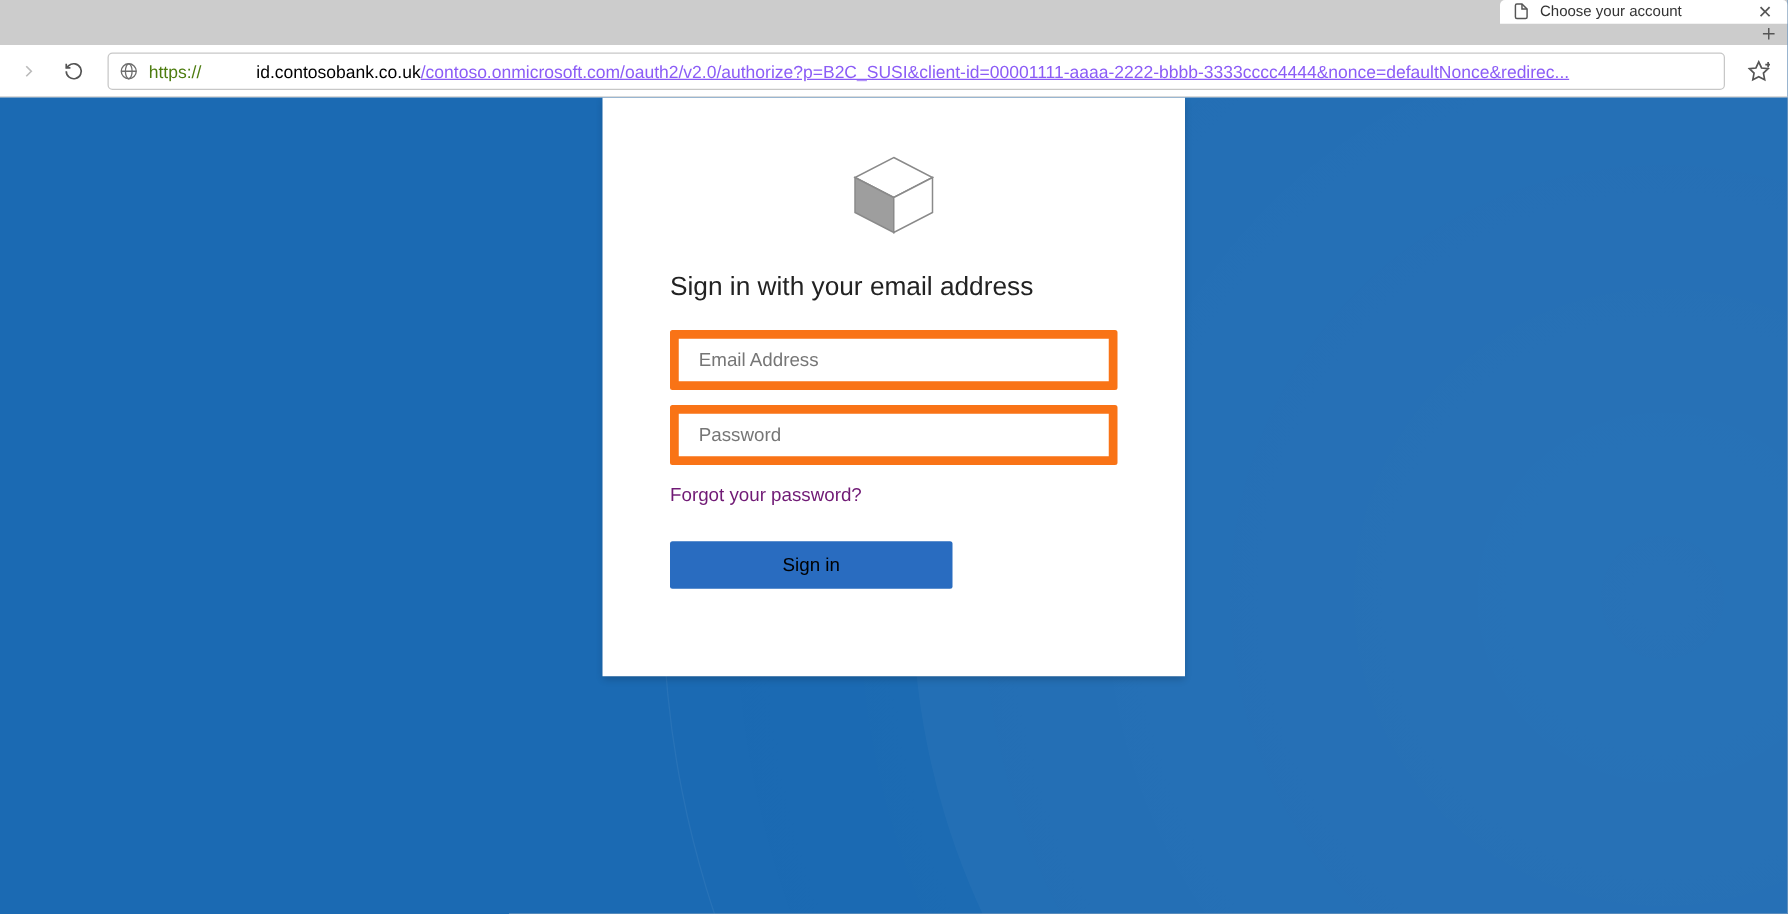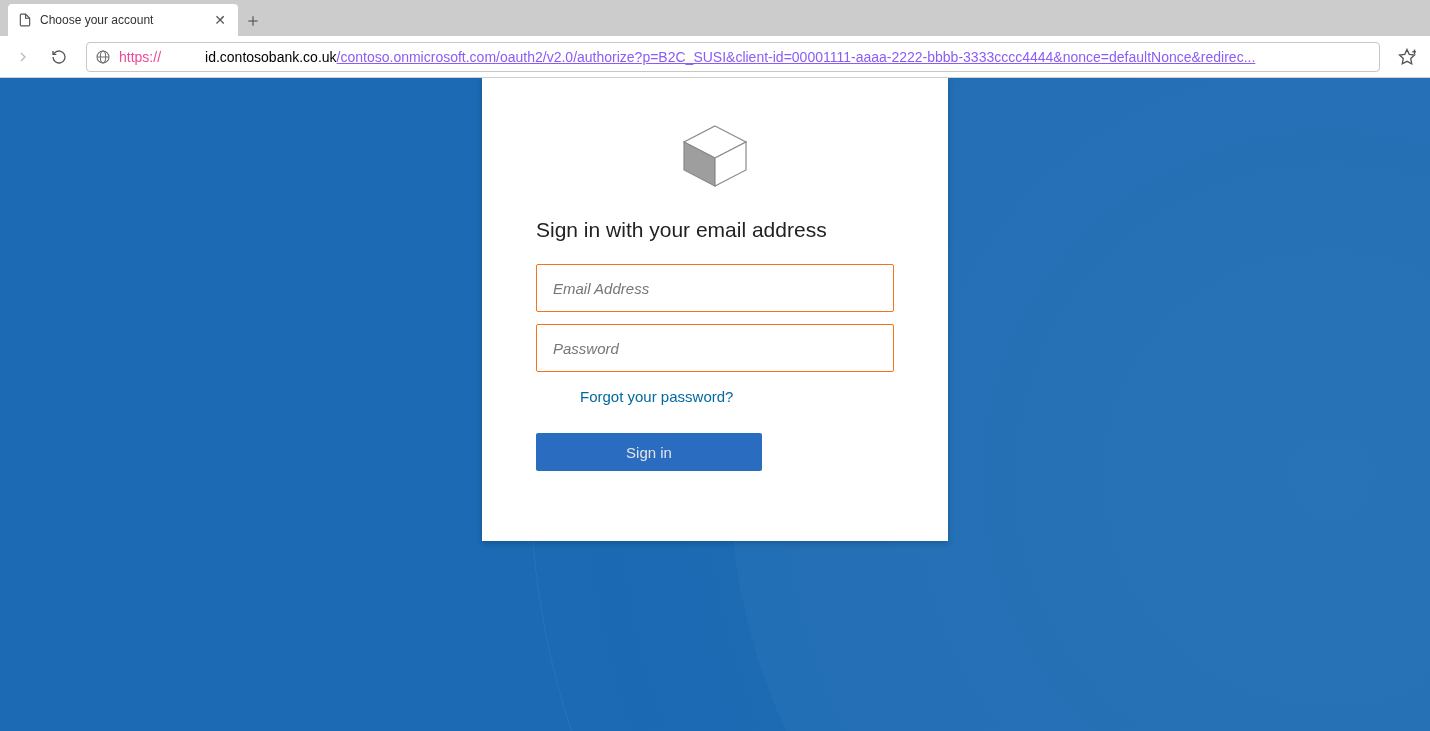--- a/index.html
+++ b/index.html
@@ -13,21 +13,22 @@
       height: 731px;
       overflow: hidden;
       background: #cccccc;
     }
     
     .tab-strip {
       height: 36px;
       background: #cccccc;
       display: flex;
       align-items: flex-end;
-      padding-left: 8px;
+      padding-left: 26px;
+      flex-direction: column;
     }
     .tab {
       background: #ffffff;
       height: 32px;
       width: 230px;
       border-top-left-radius: 4px;
       border-top-right-radius: 4px;
       display: flex;
       align-items: center;
       padding: 0 10px;
@@ -102,21 +103,21 @@
       margin-right: 8px;
       display: flex;
       align-items: center;
       flex-shrink: 0;
     }
     .address-wrap .url {
       overflow: hidden;
       text-overflow: ellipsis;
       flex: 1;
     }
-    .address-wrap .url .proto { color: #ec4899; }
+    .address-wrap .url .proto { color: #4d7c0f; }
     .address-wrap .url .host { color: #000; margin-left: 44px; }
     .address-wrap .url .path { color: #8b5cf6; text-decoration: underline; }
     .fav-btn {
       width: 30px;
       height: 30px;
       display: flex;
       align-items: center;
       justify-content: center;
       color: #555;
       cursor: pointer;
@@ -167,48 +168,46 @@
     .card h1 {
       font-weight: 400;
       font-size: 21px;
       color: #222;
       margin-bottom: 22px;
     }
     .card input[type="text"],
     .card input[type="password"] {
       width: 100%;
       height: 48px;
-      border: 1px solid #f97316;
+      border: 7px solid #f97316;
       border-radius: 2px;
       padding: 0 16px;
       font-size: 15px;
       color: #333;
       margin-bottom: 12px;
       outline: none;
       font-family: inherit;
-      font-style: italic;
     }
     .card input::placeholder {
       color: #767676;
     }
     .card .forgot {
       display: inline-block;
-      color: #0369a1;
+      color: #701a75;
       font-size: 15px;
       text-decoration: none;
       margin-top: 4px;
       margin-bottom: 28px;
       cursor: pointer;
-      margin-left: 44px;
     }
     .card button.signin {
       width: 226px;
       height: 38px;
       background: #296cc0;
-      color: #e5e5e5;
+      color: #000000;
       border: none;
       border-radius: 2px;
       font-size: 15px;
       cursor: pointer;
       display: block;
       font-family: inherit;
     }
   </style>
 </head>
 <body>

